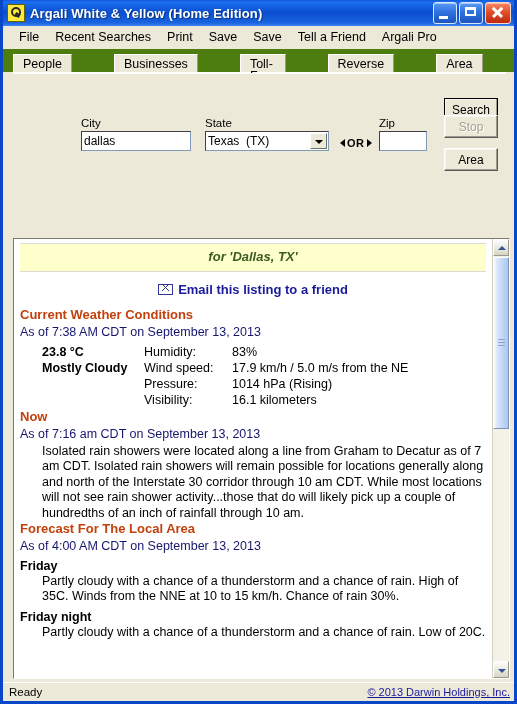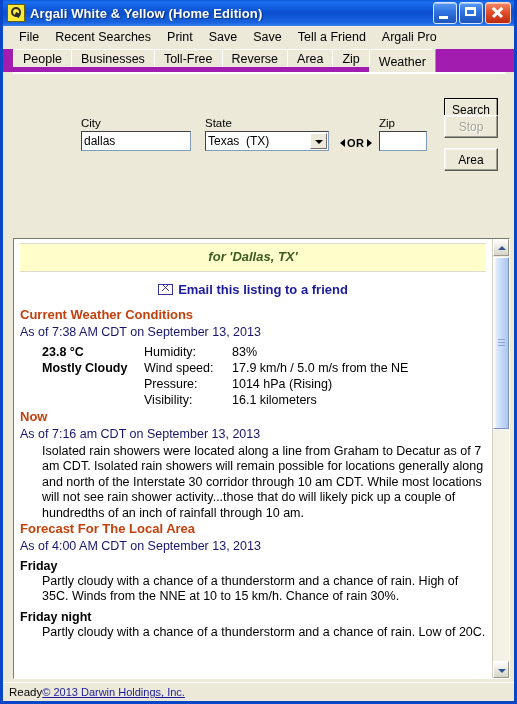--- a/index.html
+++ b/index.html
@@ -115,23 +115,25 @@
     padding: 2px 8px 3px 8px;
     white-space: nowrap;
     cursor: default;
   }
 
   
   .tabstrip {
     position: relative;
     height: 23px;
     padding-left: 10px;
-    background: #a21caf;
+    background: #4d7c0f;
     display: flex;
-    box-sizing: border-box;
+    align-items: flex-end;
+    box-sizing: border-box;
+    gap: 43px;
   }
   .tab {
     font-size: 12.5px;
     color: #000;
     padding: 3px 9px 3px 9px;
     background: #ece9d8;
     border: 1px solid #ffffff;
     border-right-color: #9d9a8f;
     border-bottom: none;
     border-top-color: #ffffff;
@@ -420,21 +422,21 @@
 
   
   .statusbar {
     position: absolute;
     left: 0; right: 0; bottom: 0;
     height: 19px;
     background: #ece9d8;
     border-top: 1px solid #ffffff;
     display: flex;
     align-items: center;
-    justify-content: flex-start;
+    justify-content: space-between;
     padding: 0 4px 0 6px;
     box-sizing: border-box;
     font-size: 11.5px;
   }
   .status-left { color: #000; }
   .status-right a {
     color: #1a1aa0;
     text-decoration: underline;
     font-size: 11px;
     cursor: pointer;

